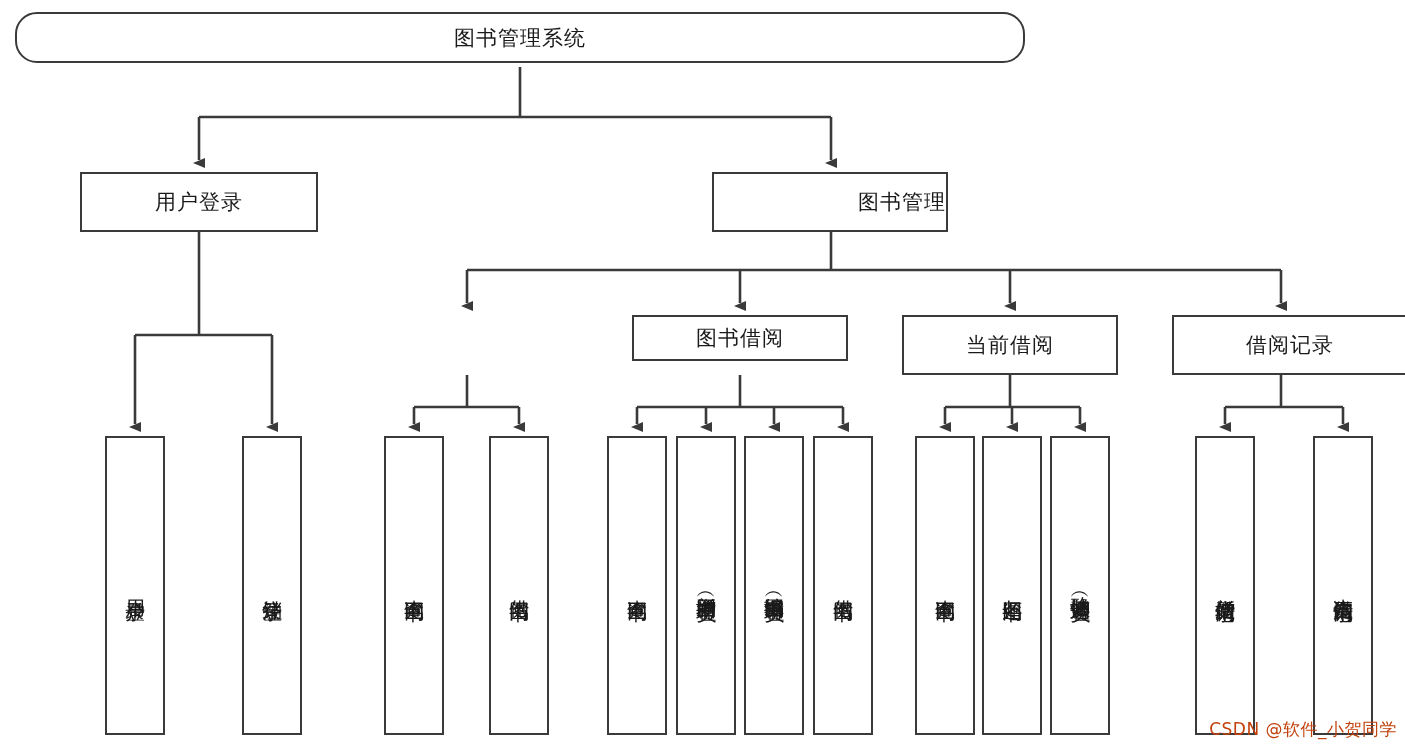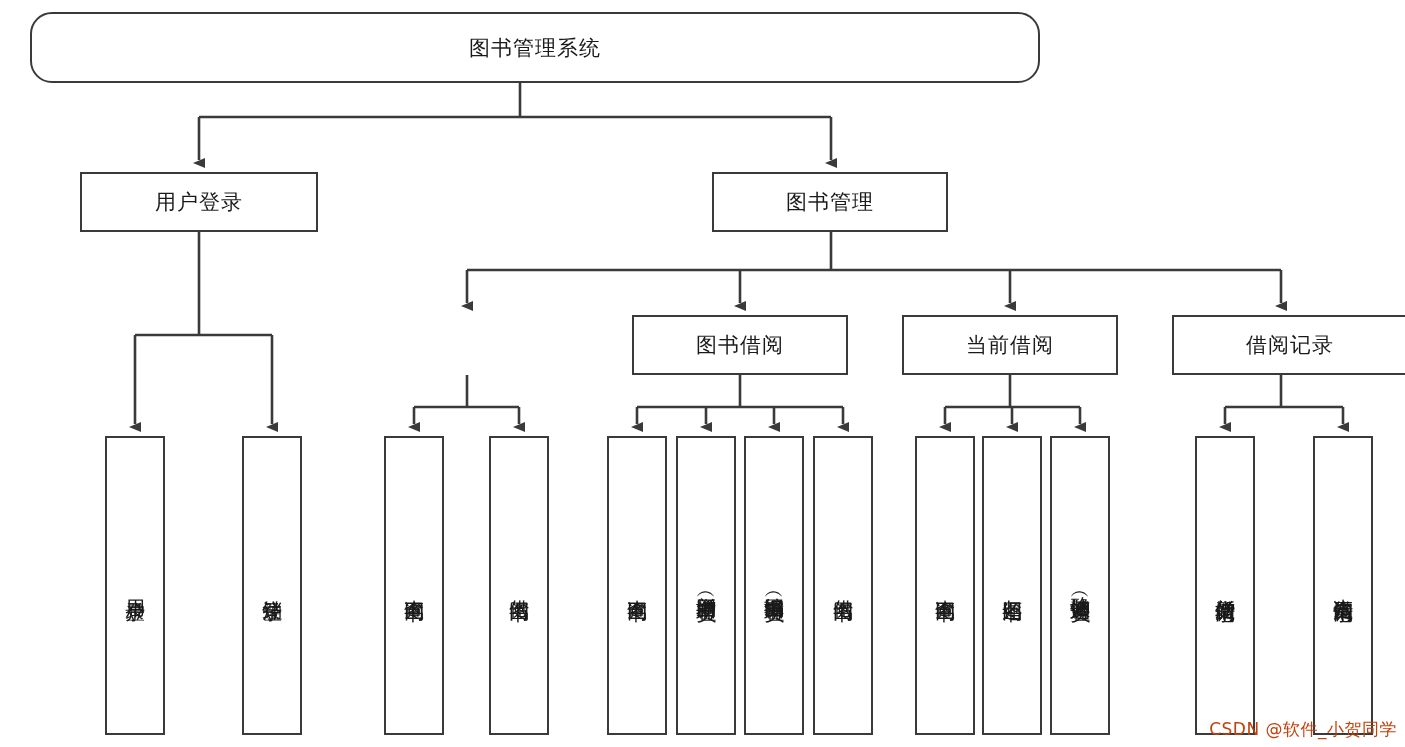--- a/index.html
+++ b/index.html
@@ -116,32 +116,32 @@
       <path d="M1012,407 L1012,424" marker-end="url(#arrow)"></path>
       <path d="M1080,407 L1080,424" marker-end="url(#arrow)"></path>
 
       <path d="M1281,375 L1281,407"></path>
       <path d="M1225,407 L1343,407"></path>
       <path d="M1225,407 L1225,424" marker-end="url(#arrow)"></path>
       <path d="M1343,407 L1343,424" marker-end="url(#arrow)"></path>
     </g>
   </svg>
 
-  <div class="node node-h" style="left:30px; top:12px; width:1010px; height:71px;border-radius:22px;">
+  <div class="node node-h" style="left:15px; top:12px; width:1010px; height:51px;border-radius:22px;">
     <span>图书管理系统</span>
   </div>
 
   <div class="node node-h" style="left:80px; top:172px; width:238px; height:60px;">
     <span>用户登录</span>
   </div>
-  <div class="node node-h" style="left:712px; top:172px; width:236px; height:60px;">
+  <div class="node node-h" style="left:712px; top:172px; width:236px; height:60px;justify-content:flex-end;">
     <span>图书管理</span>
   </div>
 
-  <div class="node node-h" style="left:632px; top:315px; width:216px; height:60px;text-align:center;">
+  <div class="node node-h" style="left:632px; top:315px; width:216px; height:46px;text-align:center;">
     <span>图书借阅</span>
   </div>
   <div class="node node-h" style="left:902px; top:315px; width:216px; height:60px;font-family:Liberation Serif, serif;">
     <span>当前借阅</span>
   </div>
   <div class="node node-h" style="left:1172px; top:315px; width:236px; height:60px;">
     <span>借阅记录</span>
   </div>
 
   <div class="node node-v" style="left:105px; top:436px; width:60px; height:299px;">

